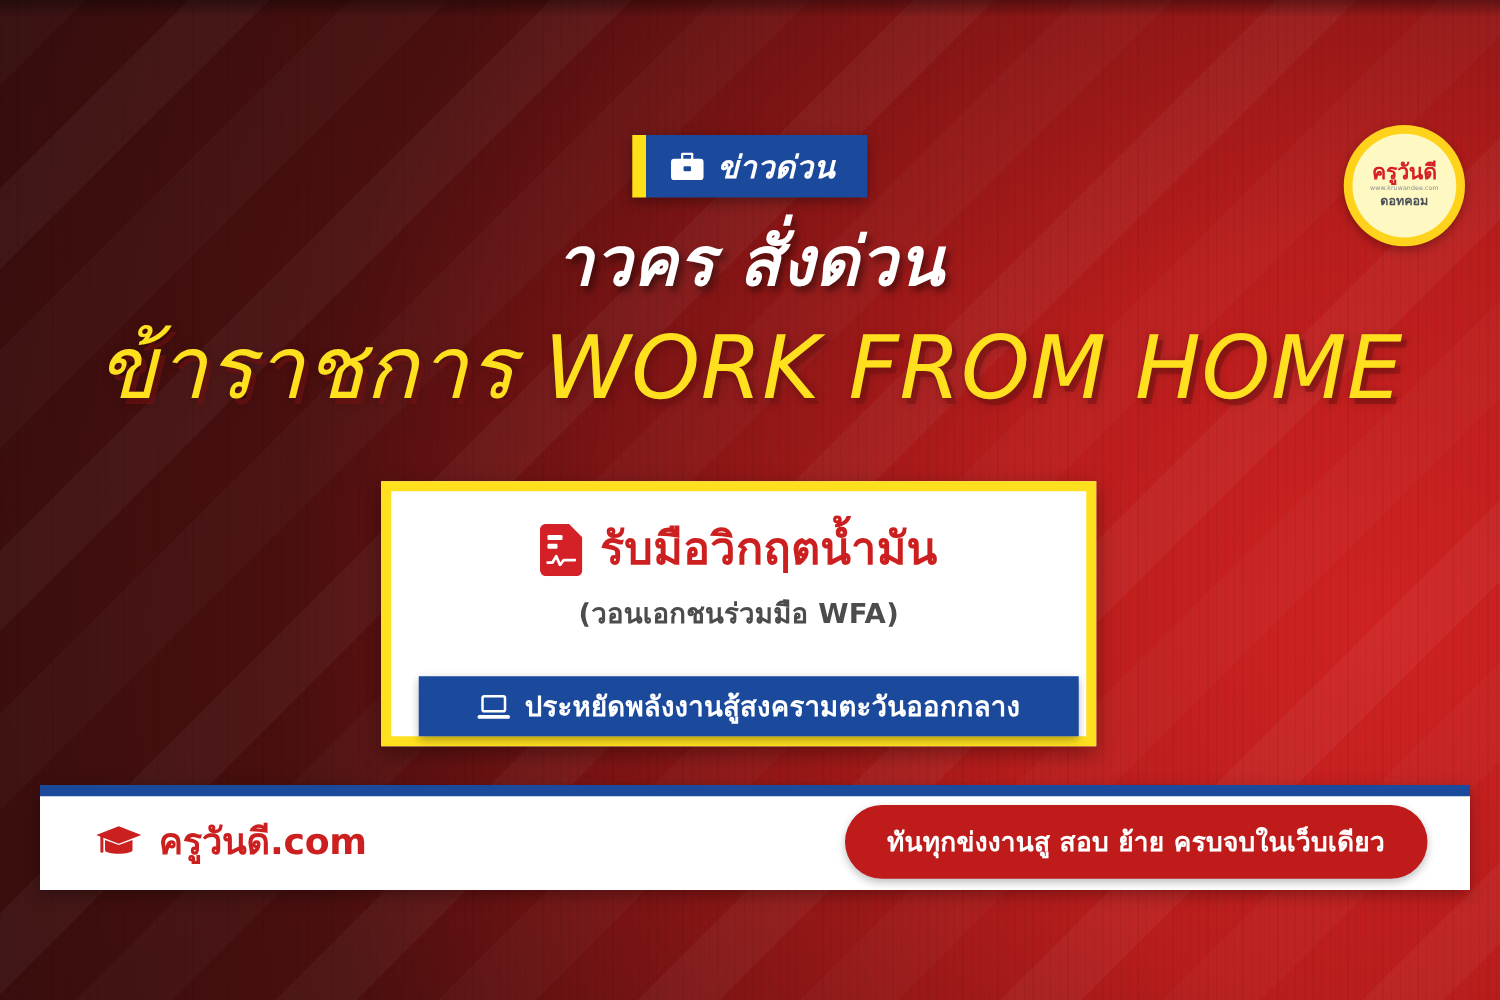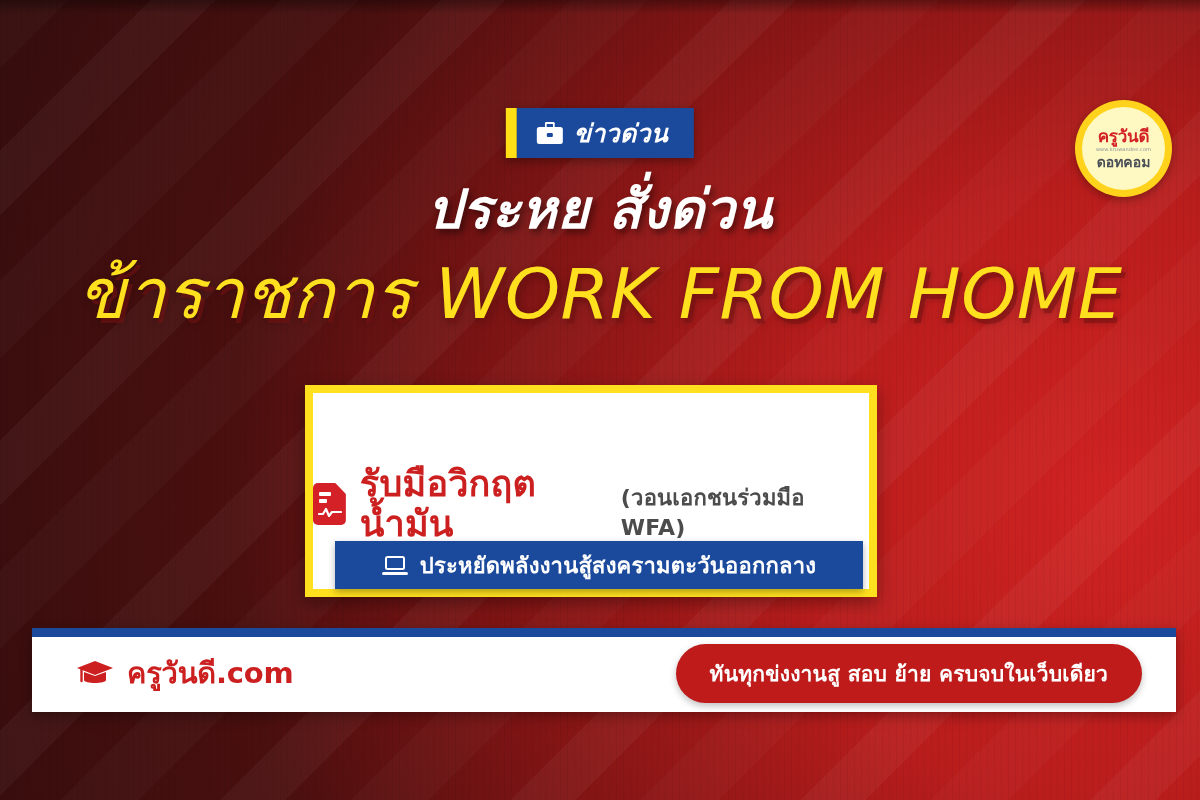--- a/index.html
+++ b/index.html
@@ -82,21 +82,21 @@
     box-shadow:0 3px 8px rgba(0,0,0,.30);
   }
   .logo-inner{
     width:83px; height:83px; border-radius:50%;
     background:#fef9c3;
     display:flex; flex-direction:column; align-items:center; justify-content:center;
     line-height:1;
   }
   .logo-main{ color:#d42027; font-size:17px; font-weight:bold; letter-spacing:-.2px; }
   .logo-url{ color:#8a8f96; font-size:5px; margin-top:2px; letter-spacing:.1px; }
-  .logo-sub{ color:#4a4f57; font-size:14px; font-weight:bold; margin-top:3px; }
+  .logo-sub{ color:#4a4f57; font-size:10px; font-weight:bold; margin-top:3px; }
 
   
   .headline1{
     top:183px; left:0; width:1200px; text-align:center;
     color:#ffffff;
     font-size:54px; font-weight:bold; font-style:italic;
     letter-spacing:.5px; line-height:1;
     text-shadow:3px 4px 6px rgba(0,0,0,.45);
   }
   .headline2{
@@ -107,21 +107,21 @@
     text-shadow:4px 5px 0 rgba(120,18,18,.55), 2px 3px 8px rgba(0,0,0,.35);
     white-space:nowrap;
   }
 
   
   .card{
     top:385px; left:305px; width:572px; height:212px;
     background:#ffffff;
     border:8px solid #ffe01f;
     box-shadow:0 6px 16px rgba(0,0,0,.35);
-    display:flex; align-items:center;
+    display:flex; flex-direction:column; align-items:center;
     padding-top:26px;
   }
   .card-title-row{ display:flex; align-items:center; gap:14px; }
   .doc-icon{ width:34px; height:42px; position:relative; }
   .doc-icon .sheet{
     position:absolute; inset:0;
     background:#d42027;
     border-radius:5px 12px 5px 5px;
     clip-path:polygon(0 0, 68% 0, 100% 26%, 100% 100%, 0 100%);
   }
@@ -202,21 +202,21 @@
   </div>
 
   <div class="layer logo-badge">
     <div class="logo-inner">
       <span class="logo-main">ครูวันดี</span>
       <span class="logo-url">www.kruwandee.com</span>
       <span class="logo-sub">ดอทคอม</span>
     </div>
   </div>
 
-  <div class="layer headline1">ประหย สั่งด่วน</div>
+  <div class="layer headline1">าวคร สั่งด่วน</div>
   <div class="layer headline2">ข้าราชการ WORK FROM HOME</div>
 
   <div class="layer card">
     <div class="card-title-row">
       <span class="doc-icon">
         <span class="sheet"></span>
         <span class="l1"></span>
           <span class="l2"></span>
         <svg class="pulse" viewBox="0 0 24 10">
           <polyline points="1,7 5,7 8,2 11,9 14,5 23,5" fill="none" stroke="#ffffff" stroke-width="2.2" stroke-linecap="round" stroke-linejoin="round"></polyline>

